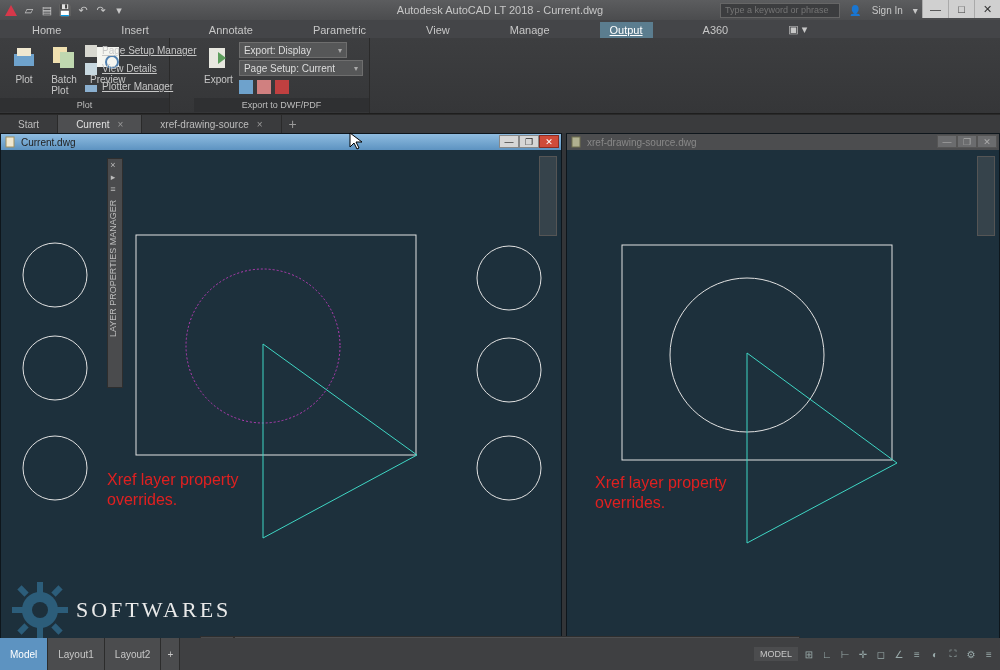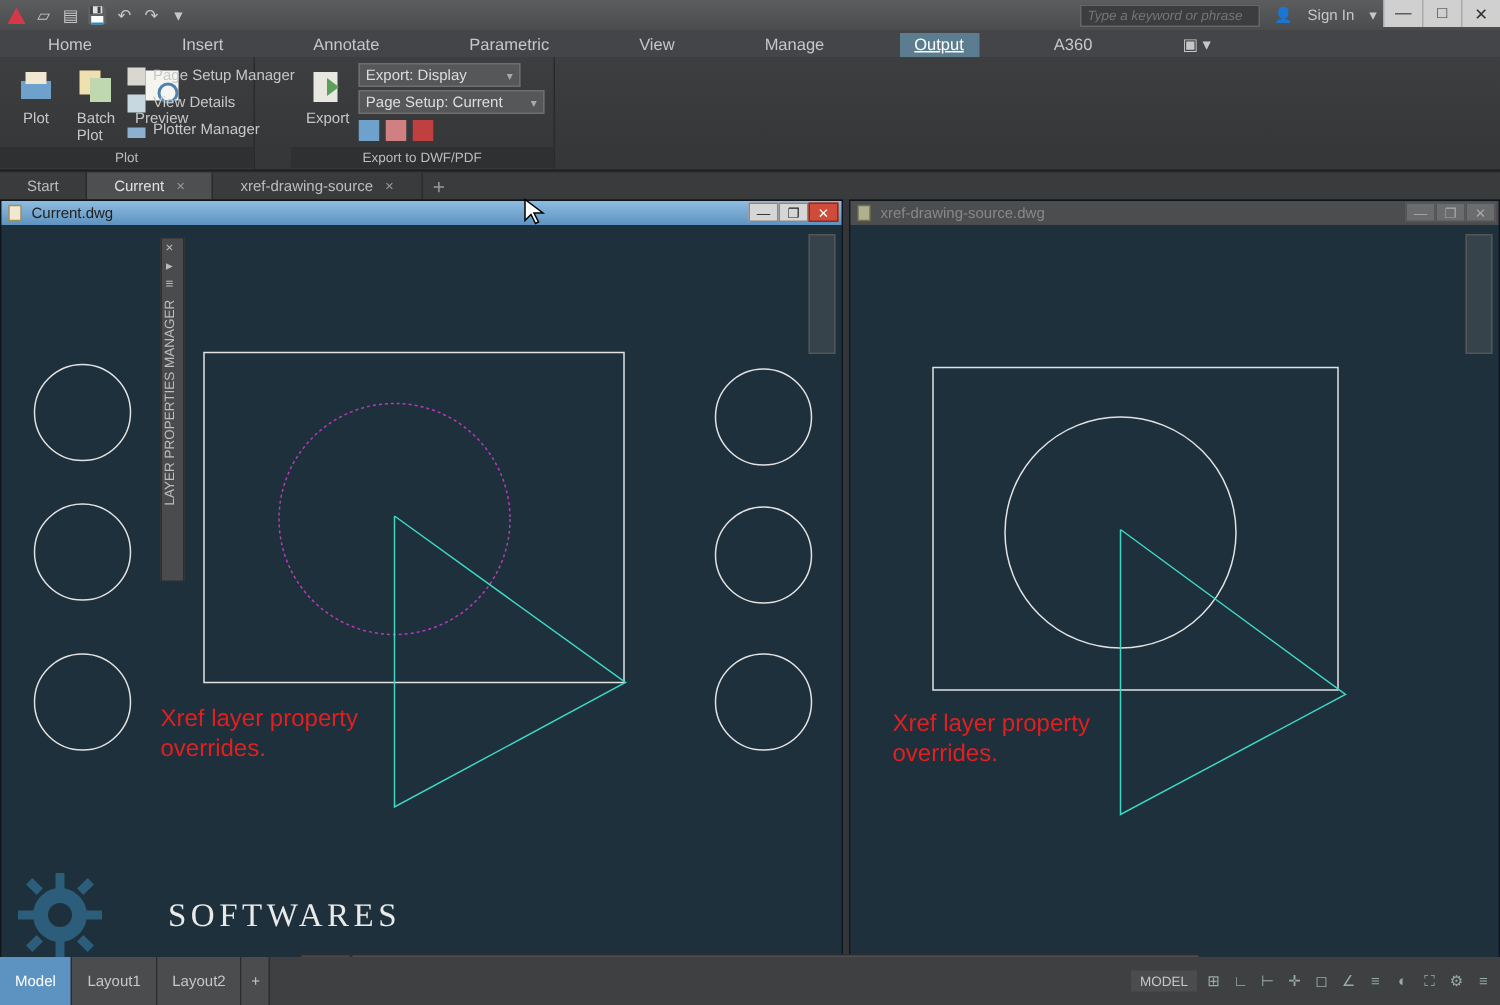--- a/index.html
+++ b/index.html
@@ -36,21 +36,21 @@
     position: absolute; left:0; right:0; text-align:center;
     font-size: 11px; color:#c7c7c7;
     pointer-events:none;
   }
   .titlebar .search-box {
     position: absolute; right: 160px;
     width: 120px; height: 15px;
     background:#3c3d3f;
     border:1px solid #666;
     font-size:9px; color:#999;
-    padding:0 4px; font-style:italic;
+    padding:0 4px; 
   }
   .wincontrols {
     position: absolute; right: 0; top: 0;
     display:flex;
   }
   .wincontrols div {
     width: 26px; height: 18px;
     background:#d0d0d0; color:#333;
     display:flex;align-items:center;justify-content:center;
     border-left:1px solid #aaa;
@@ -108,21 +108,21 @@
   .big-btn {
     display:flex; flex-direction:column; align-items:center;
     padding: 4px 6px; gap:2px;
     font-size:10px; color:#c7c7c7;
     cursor:pointer;
   }
   .big-icon {
     width: 28px; height: 28px;
     border-radius:3px;
   }
-  .row3 { display:flex; flex-direction:column; gap:1px; padding-top:2px;}
+  .row3 { display:flex; flex-direction:column; gap:1px; padding-top:2px;text-decoration:underline;}
   .row3 .item {
     display:flex; align-items:center; gap:4px;
     font-size:10px; color:#c7c7c7;
     height:17px; padding:0 4px;
     cursor:pointer;
   }
   .smicon { width:14px;height:14px; }
   .combo {
     height:16px; background:#565758;
     border:1px solid #6e6e6e;
@@ -317,21 +317,21 @@
     display:flex;align-items:center;gap:6px;
   }
   .gear {
     width:60px;height:60px;
   }
   .overlay-text {
     font-family: "Georgia", "Times New Roman", serif;
     color:#e9e9e9;
     letter-spacing:3px;
   }
-  .overlay-text .l1 { font-size:22px;margin-left:36px; }
+  .overlay-text .l1 { font-size:22px; }
   .overlay-text .l2 { font-size:22px; margin-left:4px;}
 
   svg { display:block; }
 </style>
 </head>
 <body>
 
 <div class="titlebar">
   <div class="qat">
     <div class="logo">
@@ -339,20 +339,21 @@
           <path d="M2 13 L8 2 L14 13 Z" fill="#d6384a"></path>
         </svg>
     </div>
     <div class="qat-icon">▱</div>
     <div class="qat-icon">▤</div>
     <div class="qat-icon">💾</div>
     <div class="qat-icon">↶</div>
     <div class="qat-icon">↷</div>
     <div class="qat-icon">▾</div>
   </div>
+  <div class="title">Autodesk AutoCAD LT 2018 -   Current.dwg</div>
   <input class="search-box" placeholder="Type a keyword or phrase" style="">
   <div class="signin">
     <span>👤</span>
     <span>Sign In</span>
     <span>▾</span>
     <span style="font-weight:bold;">?</span>
   </div>
   <div class="wincontrols">
     <div>—</div>
     <div>□</div>

